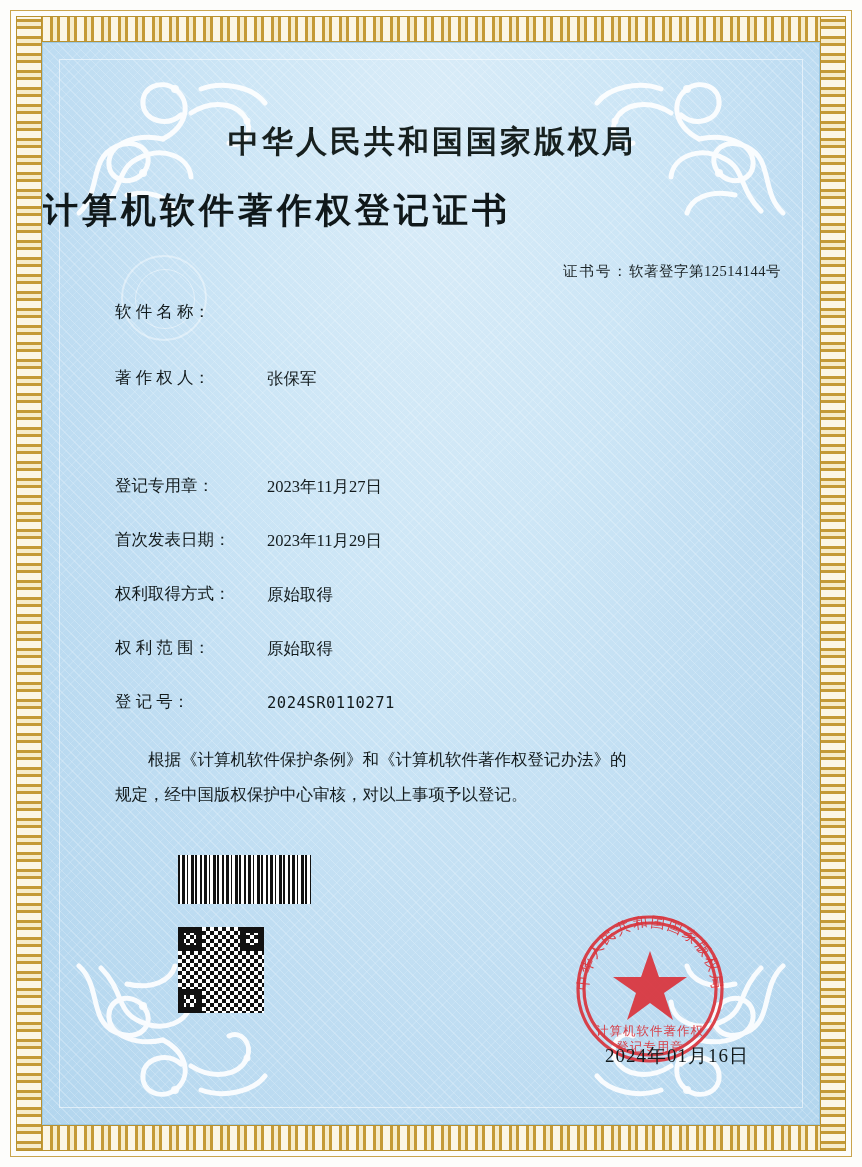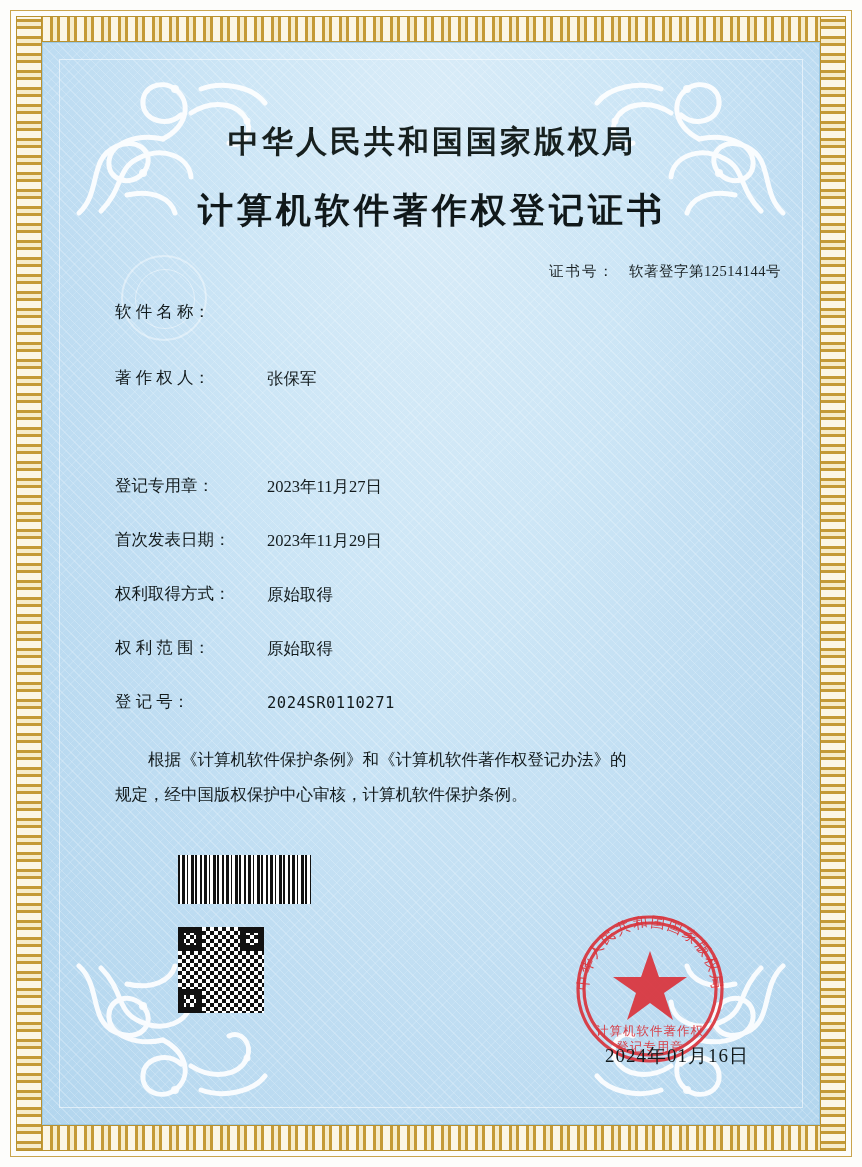--- a/index.html
+++ b/index.html
@@ -114,37 +114,37 @@
     text-align: center;
     font-size: 31px;
     letter-spacing: 3px;
     color: #17201f;
     font-weight: 700;
     font-family: "DejaVu Serif", "Liberation Serif", serif;
   }
   .title {
     position: absolute;
     top: 144px; left: 0; width: 778px;
-    text-align: center;
+    text-align: left;
     font-size: 35px;
     letter-spacing: 4px;
     color: #10181a;
     font-weight: 700;
     font-family: "DejaVu Serif", "Liberation Serif", serif;
   }
 
   .certno {
     position: absolute;
     top: 219px; right: 40px;
     font-size: 14.5px;
     color: #1a2224;
     letter-spacing: .5px;
   }
   .certno .lbl { letter-spacing: 2px; }
-  .certno .val { margin-left: 14px; }
+  .certno .val { }
 
   
   .watermark {
     position: absolute;
     left: 78px; top: 212px;
     width: 86px; height: 86px;
     border-radius: 50%;
     border: 2px solid rgba(255,255,255,0.75);
     opacity: .55;
     pointer-events: none;
@@ -381,21 +381,21 @@
         <div class="gap-md"></div>
 
         <div class="row">
           <div class="k">登 记 号：</div>
           <div class="v"><span class="mono">2024SR0110271</span></div>
         </div>
       </div>
 
       <div class="para">
         <span class="indent"></span><span>根据《计算机软件保护条例》和《计算机软件著作权登记办法》的</span><br>
-        <span>规定，经中国版权保护中心审核，计算机软件保护条例。</span>
+        <span>规定，经中国版权保护中心审核，对以上事项予以登记。</span>
       </div>
 
       <div class="barcode"></div>
       <div class="qr"></div>
 
       <div class="seal">
         <svg width="176" height="176" viewBox="0 0 176 176">
           <defs>
             <path id="sealArcTop" d="M 26,88 A 62,62 0 0 1 150,88"></path>
             <path id="sealArcBottom" d="M 36,88 A 52,52 0 0 0 140,88"></path>

